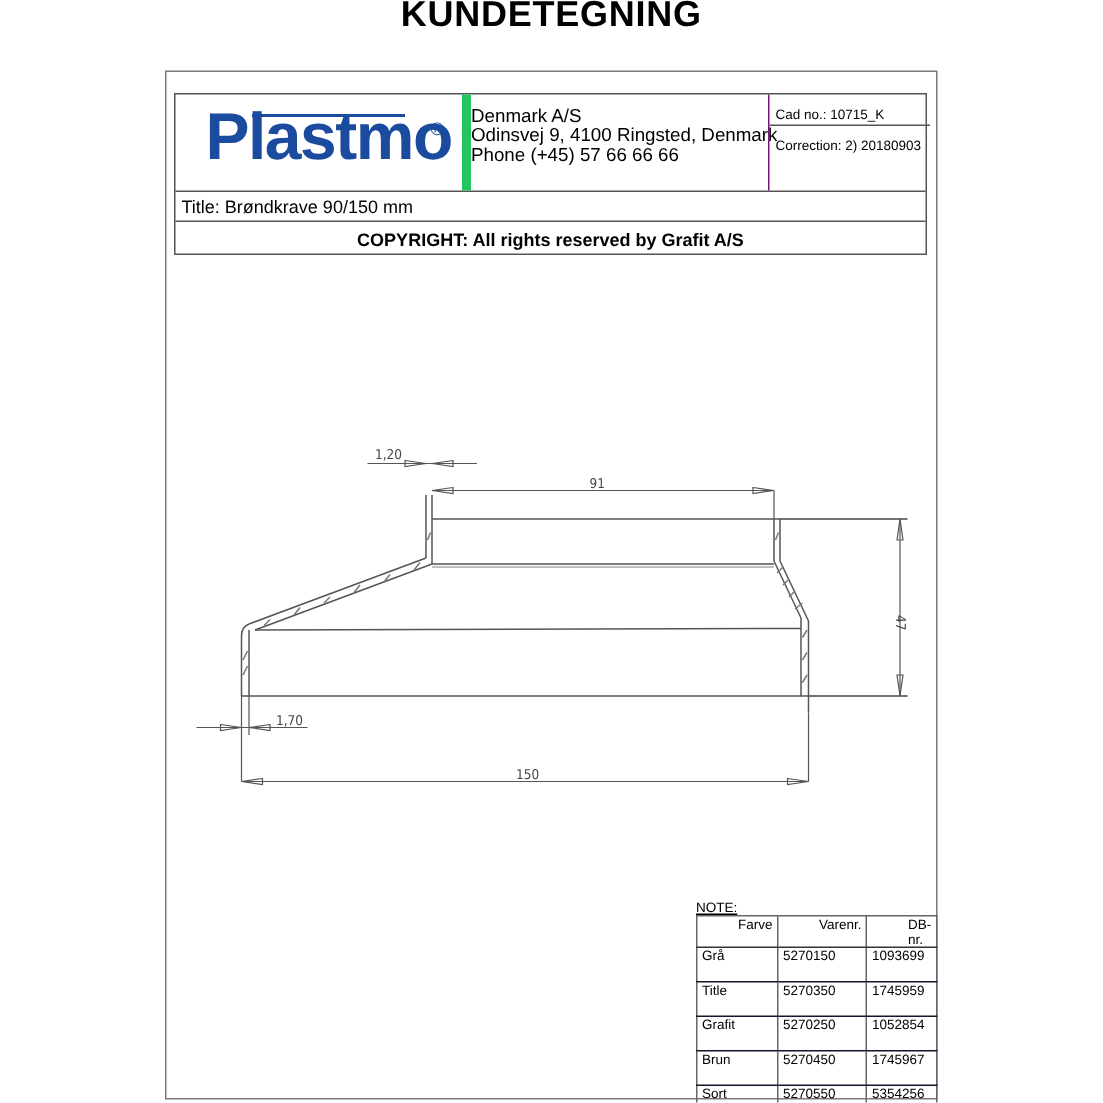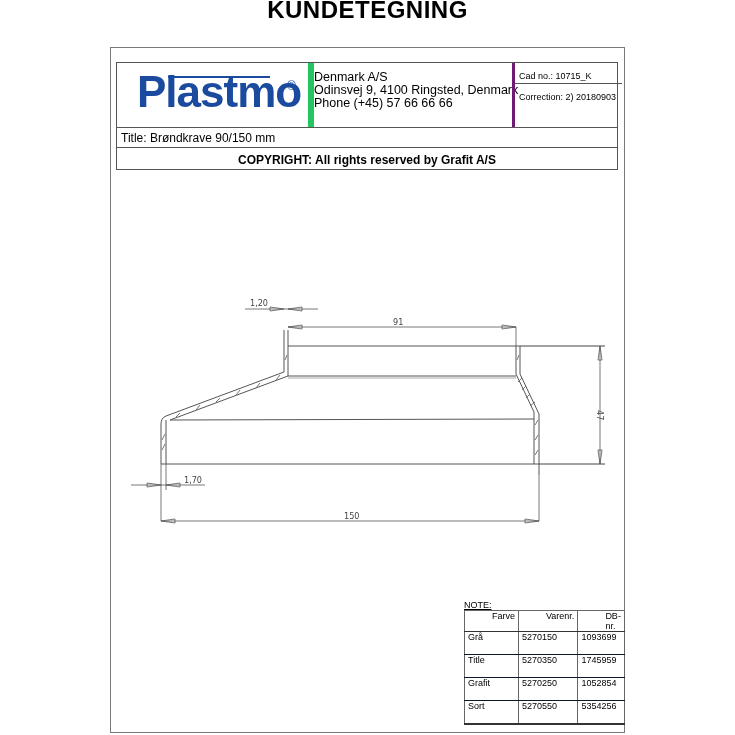--- a/index.html
+++ b/index.html
@@ -6,21 +6,21 @@
   body { width:735px; height:735px; position:relative; overflow:hidden; font-family:"Liberation Sans", sans-serif; color:#000; }
   .page-title { position:absolute; left:0; top:-4px; width:735px; text-align:center; font-weight:bold; font-size:24px; letter-spacing:0.5px; }
   .outer-frame { position:absolute; left:110px; top:47px; width:515px; height:686px; border:1px solid #7a7a7a; box-sizing:border-box; }
   .title-block { position:absolute; left:116px; top:62px; width:502px; height:108px; border:1px solid #555; box-sizing:border-box; }
   .tb-row1 { position:absolute; left:0; top:0; width:100%; height:64px; border-bottom:1px solid #555; }
   .logo-cell { position:absolute; left:0; top:0; width:191px; height:64px; border-right:6px solid #22c55e; }
   .logo { position:absolute; left:20px; top:4px; font-weight:bold; font-size:44px; color:#1b4b9e; letter-spacing:-1px; font-family:"Liberation Sans", sans-serif; }
   .logo-bar { position:absolute; left:51px; top:13px; width:102px; height:2px; background:#1b4b9e; }
   .logo-reg { position:absolute; left:170px; top:16px; font-size:12px; color:#1b4b9e; }
   .company-cell { position:absolute; left:197px; top:8px; font-size:12.5px; line-height:13px; }
-  .meta-cell { position:absolute; left:395px; top:0; width:107px; height:64px; border-left:3px solid #701a75; }
+  .meta-cell { position:absolute; left:395px; top:0; width:107px; height:64px; border-left:1px solid #701a75; }
   .meta-row { height:20.5px; border-bottom:1px solid #555; font-size:9px; padding-left:4px; box-sizing:border-box; line-height:27px; }
   .meta-row:last-child { border-bottom:none; }
   .tb-title { position:absolute; left:0; top:64px; width:100%; height:21px; border-bottom:1px solid #555; font-size:12px; line-height:23px; padding-left:4px; box-sizing:border-box; }
   .tb-copy { position:absolute; left:0; top:86px; width:100%; height:21px; font-size:12px; font-weight:bold; text-align:center; line-height:22px; }
   svg.drawing { position:absolute; left:0; top:0; }
   .note-block { position:absolute; left:464px; top:601px; width:144px; }
   .note-label { font-size:9px; text-decoration:underline; line-height:9px; }
   table.note-table { border-collapse:collapse; width:142px; font-size:9px; border:1px solid #333; border-bottom:2px solid #333; }
   .note-table td, .note-table th { border:1px solid #666; text-align:left; vertical-align:top; padding:0 3px; font-weight:normal; }
   .note-table th { height:10px; line-height:10px; border-bottom:1px solid #333;padding-left:27px; }
@@ -162,19 +162,24 @@
       <td>Title</td>
       <td>5270350</td>
       <td>1745959</td>
     </tr>
     <tr class="r">
       <td>Grafit</td>
       <td>5270250</td>
       <td>1052854</td>
     </tr>
     <tr class="r">
+      <td>Brun</td>
+      <td>5270450</td>
+      <td>1745967</td>
+    </tr>
+    <tr class="r">
       <td>Sort</td>
       <td>5270550</td>
       <td>5354256</td>
     </tr>
   </tbody>
     </table>
 </div>
 
 </body></html>

